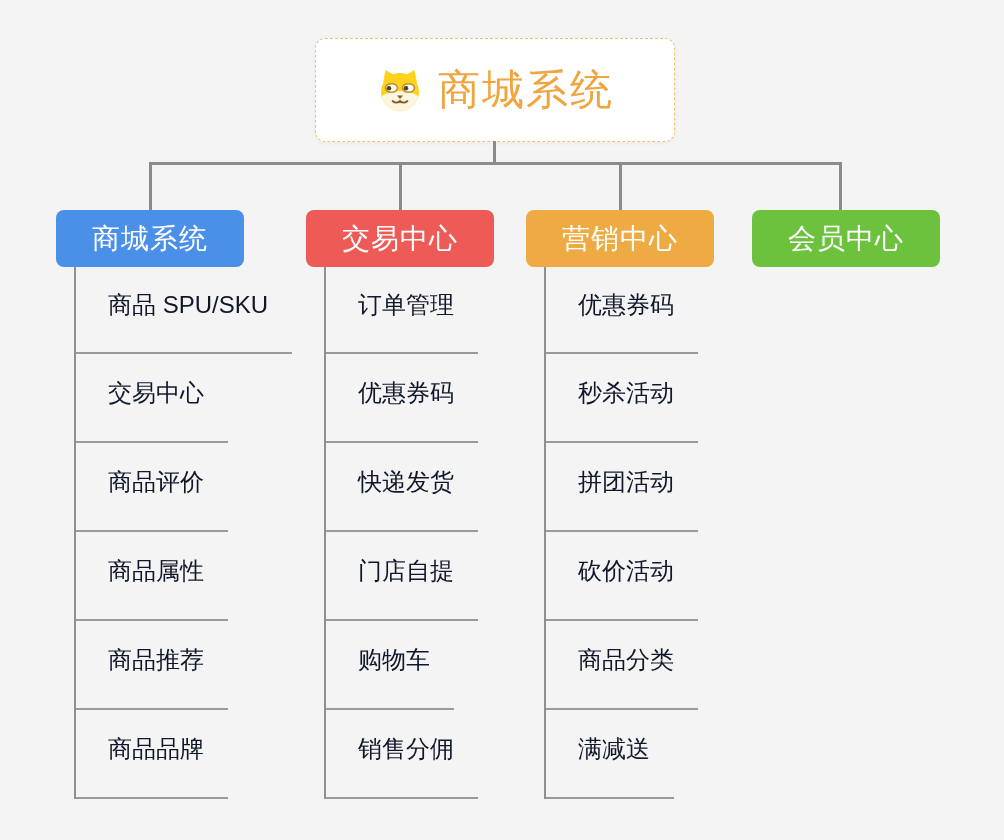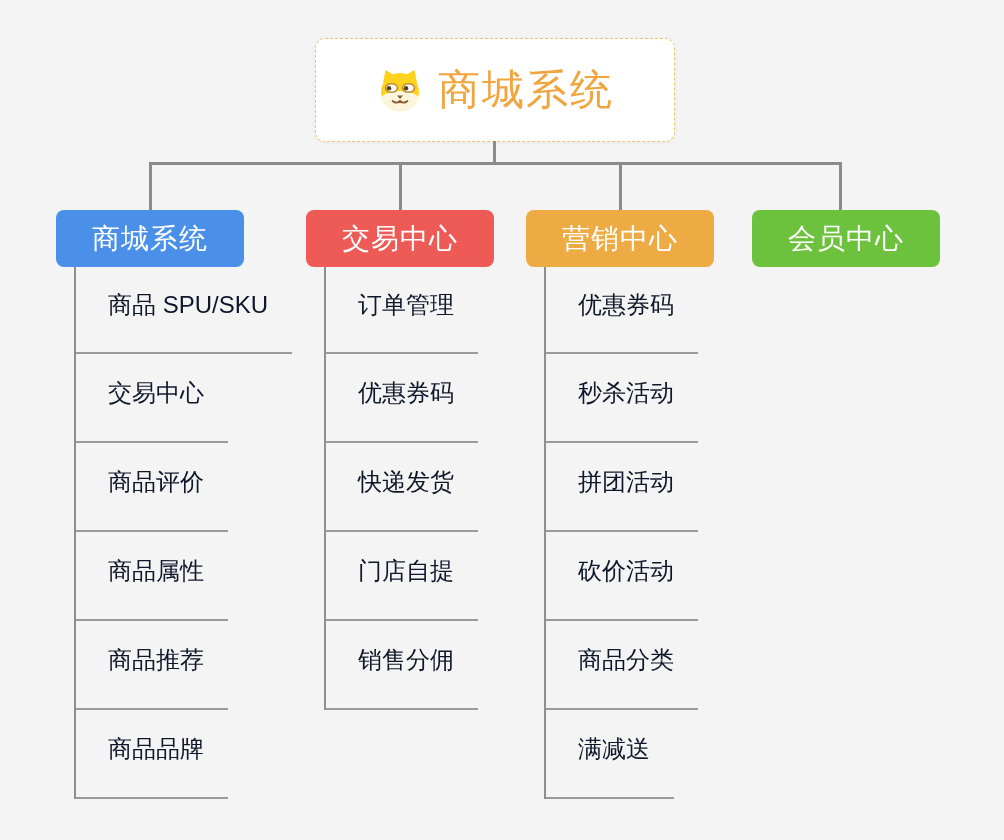--- a/index.html
+++ b/index.html
@@ -109,20 +109,23 @@
           <div class="item">
             <span>优惠券码</span>
           </div>
           <div class="item">
             <span>快递发货</span>
           </div>
           <div class="item">
             <span>门店自提</span>
           </div>
           <div class="item">
+            <span>购物车</span>
+          </div>
+          <div class="item">
             <span>销售分佣</span>
           </div>
         </div>
       </div>
       <div class="branch" style="left: 526px;">
         <div class="branch-node" style="background: rgb(238, 171, 67);">营销中心</div>
         <div class="children">
           <div class="item">
             <span>优惠券码</span>
           </div>

